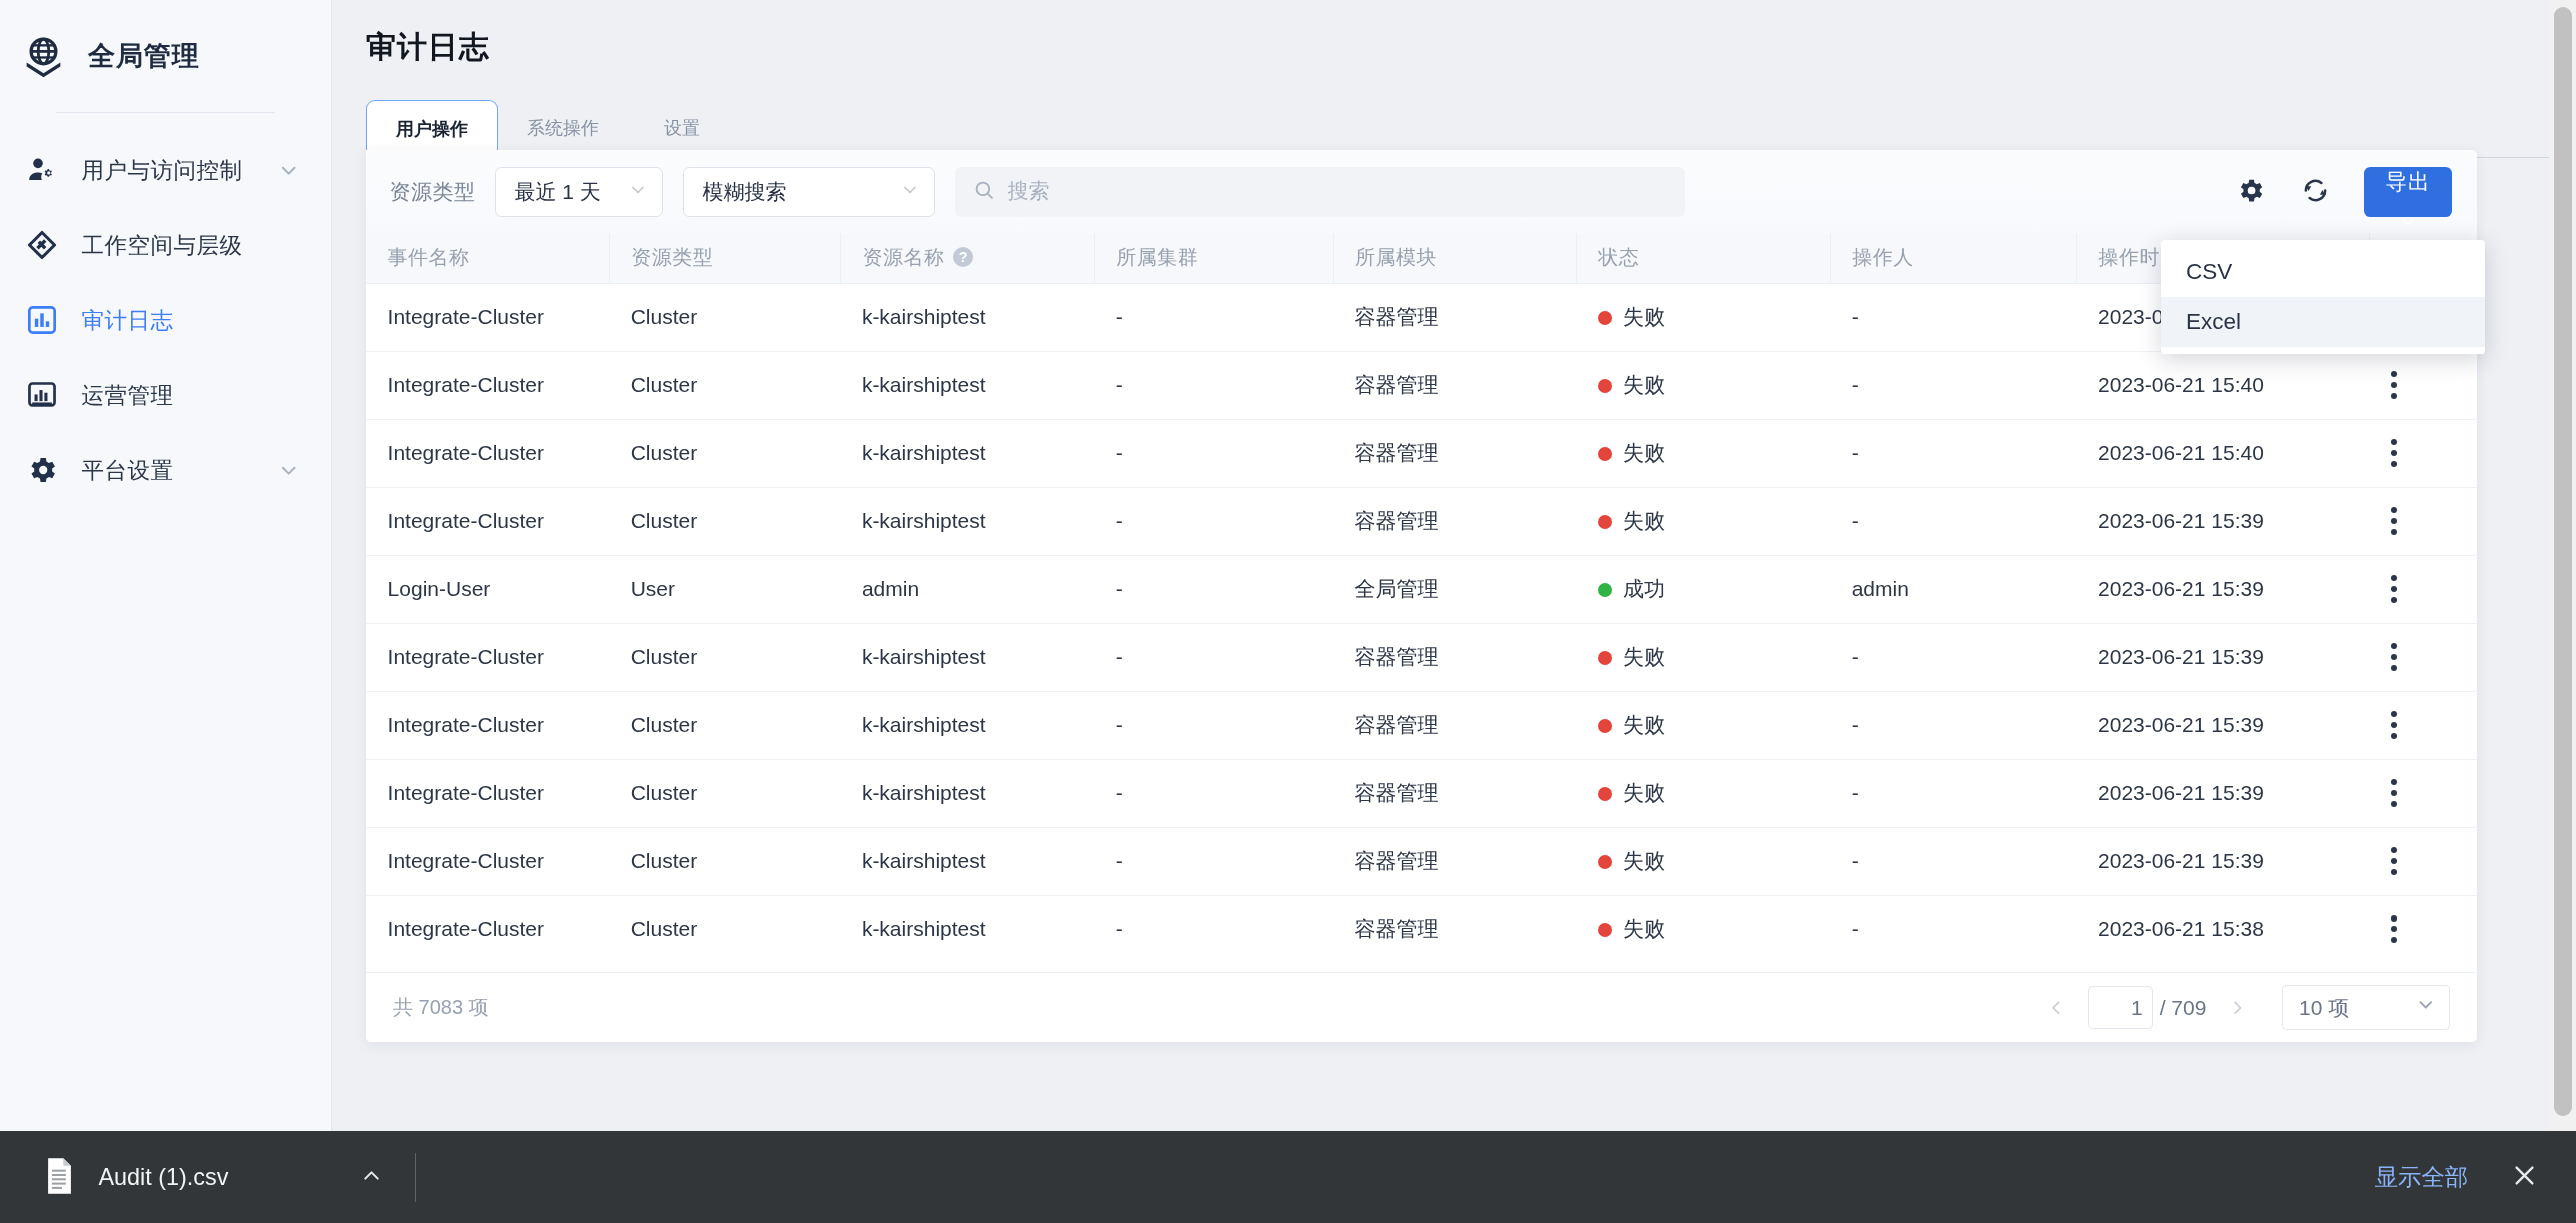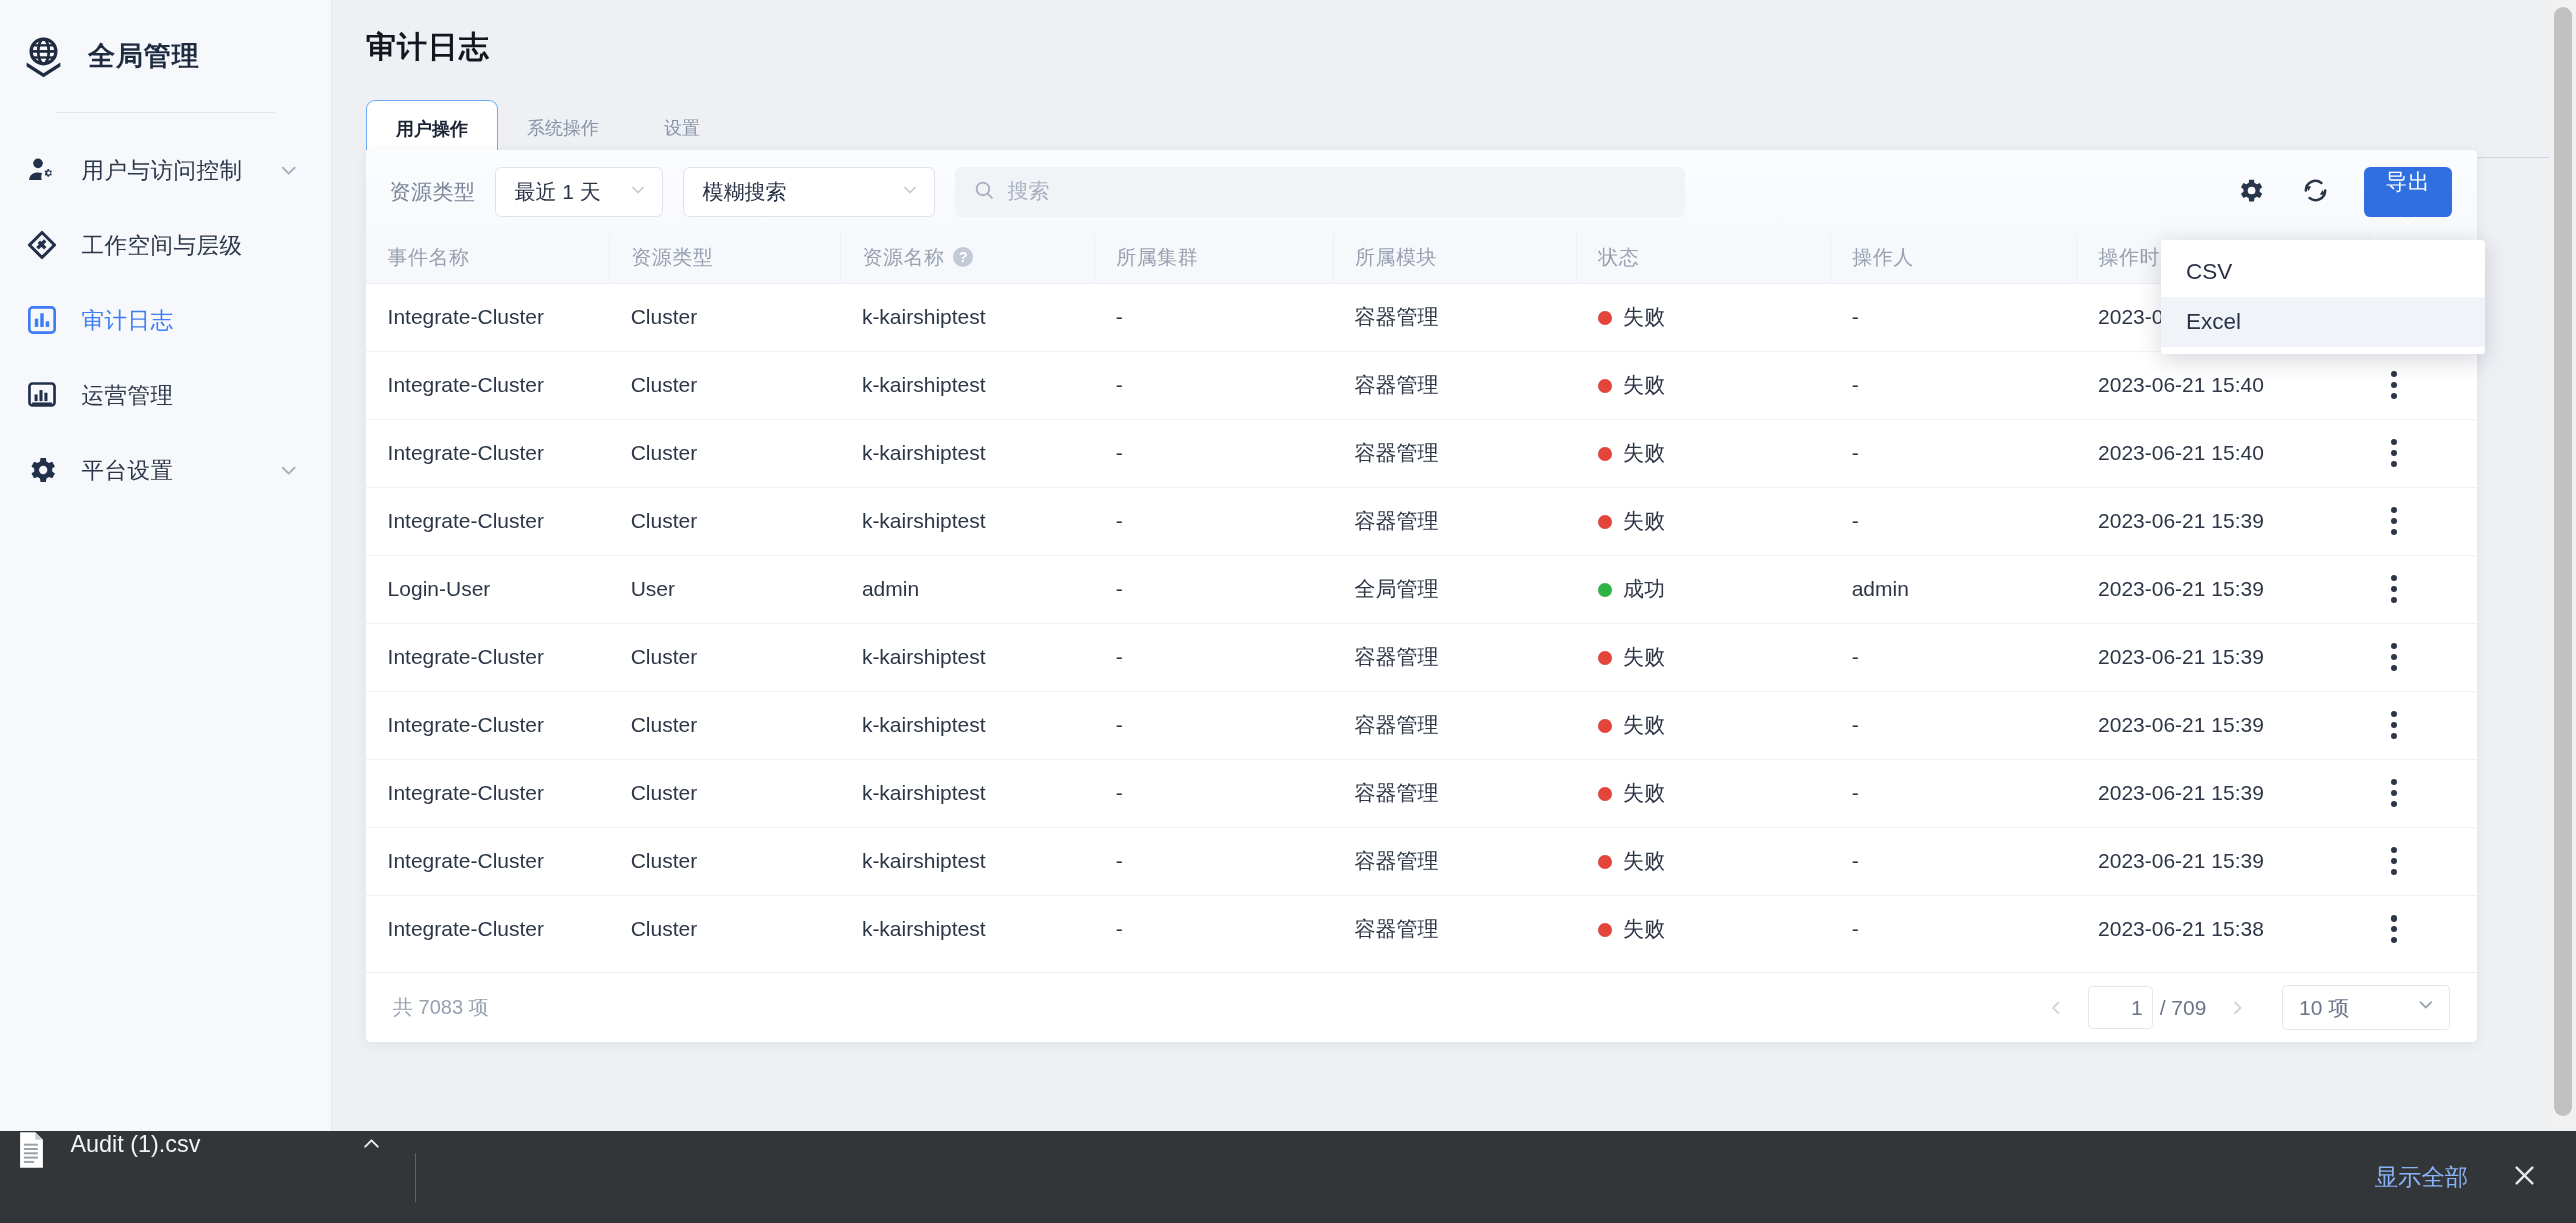--- a/index.html
+++ b/index.html
@@ -186,22 +186,22 @@
   
   .pagescroll { position: absolute; right: 0; top: 0; width: 27px; height: 1131px; background: #f1f1f1; }
   .pagescroll .thumb { position:absolute; left:4.5px; top: 7.2px; width: 18px; height: 1109px; background:#c1c1c1; border-radius: 9px; }
 
   
   .dlbar {
     position: absolute; left: 0; bottom: 0; width: 2576px; height: 92px;
     background: #323639; display: flex; align-items: center;
   }
   .dl-item {
-    width: 415px; height: 92px; display:flex; align-items:flex-start; gap: 23.4px;
-    padding-left: 16px; cursor: pointer;
+    width: 415px; height: 92px; display:flex; align-items:center; gap: 23.4px;
+    padding-left: 44px; cursor: pointer;
   }
   .dl-name { color: #f1f3f4; font-size: 23.4px; }
   .dl-caret { margin-left: auto; margin-right: 31px; }
   .dl-sep { width: 0.9px; height: 49px; background: #5f6368; }
   .dl-spacer { flex: 1; }
   .showall {
     color: #8ab4f8; font-size: 23.4px; padding: 10.8px 20px; border-radius: 5.4px; cursor:pointer;
   }
   .dl-close { width: 50px; height: 50px; margin: 0 27px 0 10.8px; display:flex; align-items:center; justify-content:center; cursor:pointer; }
 </style>

